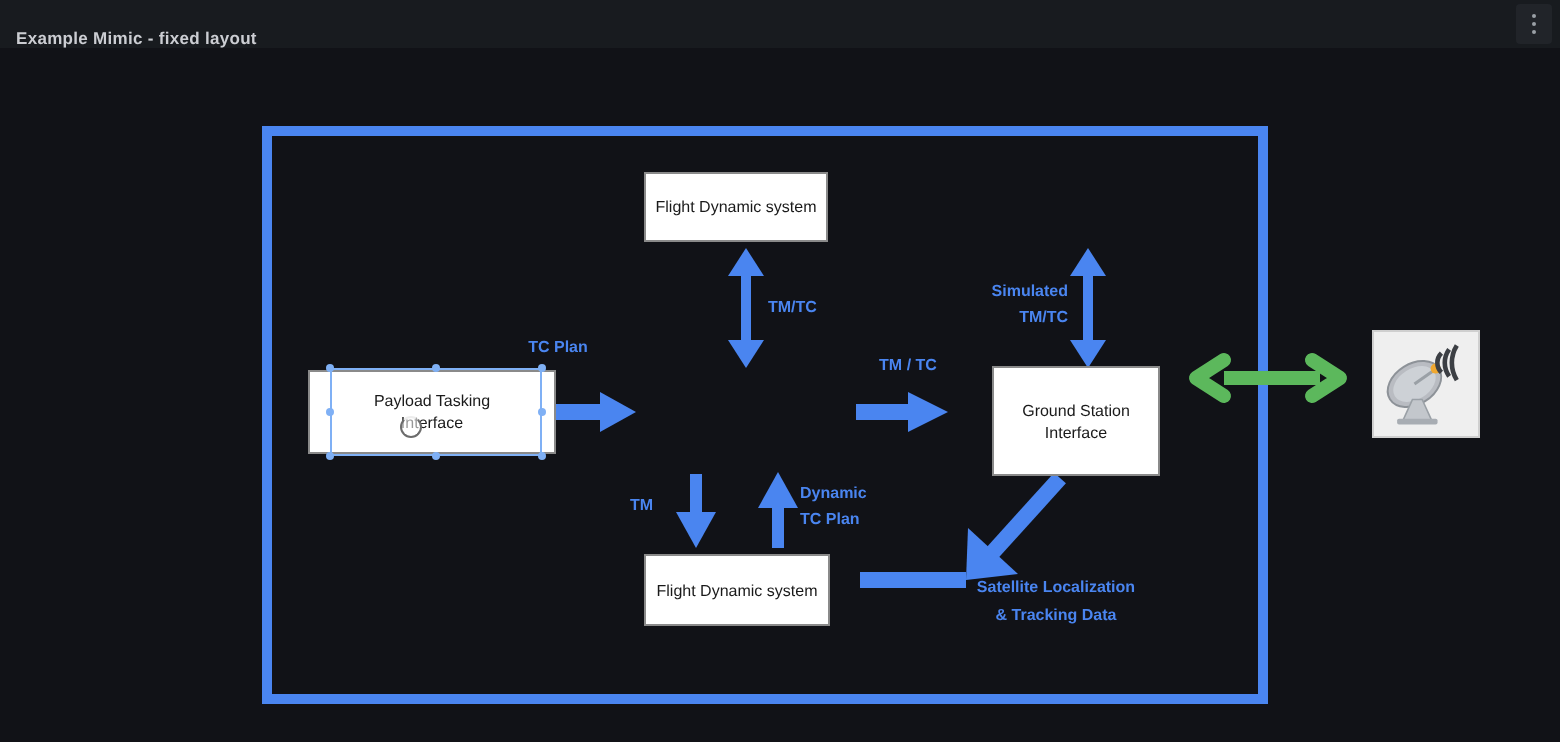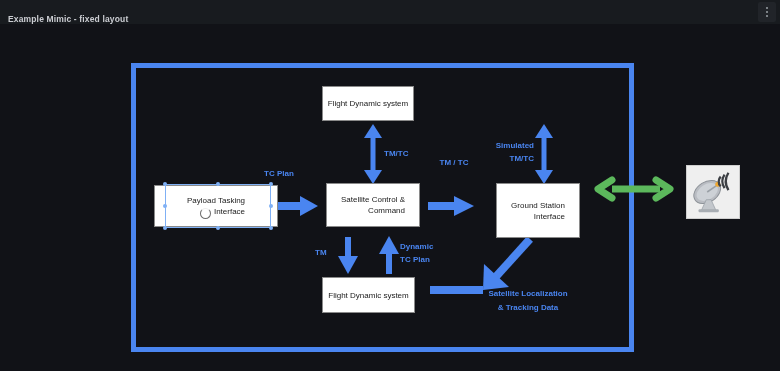--- a/index.html
+++ b/index.html
@@ -77,21 +77,21 @@
   .node {
     position: absolute;
     background: #ffffff;
     border: 1px solid #8a8a8a;
     color: #1a1a1a;
     font-size: 8px;
     line-height: 11px;
     display: flex;
     align-items: center;
     justify-content: center;
-    text-align: right;
+    text-align: center;
     padding: 0 3px;
   }
   .node span { display: block; }
 
   #node-fds-top    { left: 322px; top: 62px;  width: 92px; height: 35px; }
   #node-sat-sim    { left: 492px; top: 62px;  width: 92px; height: 35px; }
   #node-payload    { left: 154px; top: 161px; width: 124px; height: 42px; }
   #node-scc        { left: 326px; top: 159px; width: 94px;  height: 44px; }
   #node-gsi        { left: 496px; top: 159px; width: 84px;  height: 55px; }
   #node-fds-bottom { left: 322px; top: 253px; width: 93px;  height: 36px; }
@@ -220,26 +220,20 @@
     </div>
 
 
     <div class="node" id="node-payload">
       <div>
         <span>Payload Tasking</span>
         <span>Interface</span>
       </div>
     </div>
 
-    <div class="node" id="node-scc">
-      <div>
-        <span>Satellite Control &amp;</span>
-        <span>Command</span>
-      </div>
-    </div>
 
     <div class="node" id="node-gsi">
       <div>
         <span>Ground Station</span>
         <span>Interface</span>
       </div>
     </div>
 
     <div class="node" id="node-fds-bottom">
       <span>Flight Dynamic system</span>
@@ -253,21 +247,21 @@
     <div class="sel-handle" style="left:269px; top:180px;"></div>
     <div class="sel-handle" style="left:163px; top:202px;"></div>
     <div class="sel-handle" style="left:216px; top:202px;"></div>
     <div class="sel-handle" style="left:269px; top:202px;"></div>
     <div id="drag-cursor"></div>
 
     <div class="lbl" style="left:249px; top:145px; width:60px;">TC Plan</div>
 
     <div class="lbl" style="left:384px; top:125px; width:44px; text-align:left;">TM/TC</div>
 
-    <div class="lbl" style="left:428px; top:134px; width:52px;">TM / TC</div>
+    <div class="lbl" style="left:428px; top:154px; width:52px;">TM / TC</div>
 
     <div class="lbl" style="left:472px; top:117px; width:62px; text-align:right;">Simulated</div>
     <div class="lbl" style="left:472px; top:130px; width:62px; text-align:right;">TM/TC</div>
 
     <div class="lbl" style="left:315px; top:224px; width:26px; text-align:left;">TM</div>
 
     <div class="lbl" style="left:400px; top:218px; width:62px; text-align:left;">Dynamic</div>
     <div class="lbl" style="left:400px; top:231px; width:62px; text-align:left;">TC Plan</div>
 
     <div class="lbl" style="left:463px; top:279px; width:130px;">&amp; Tracking Data</div>

